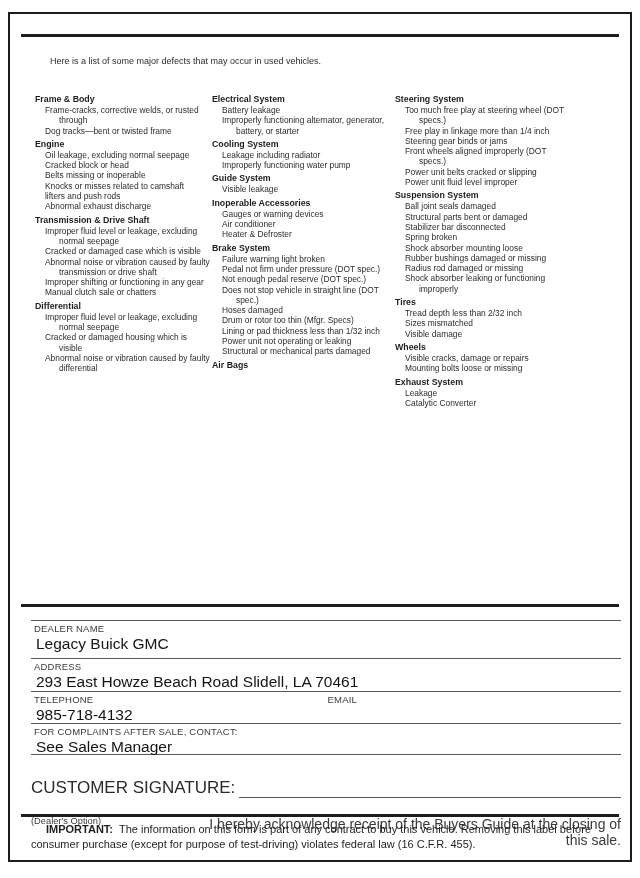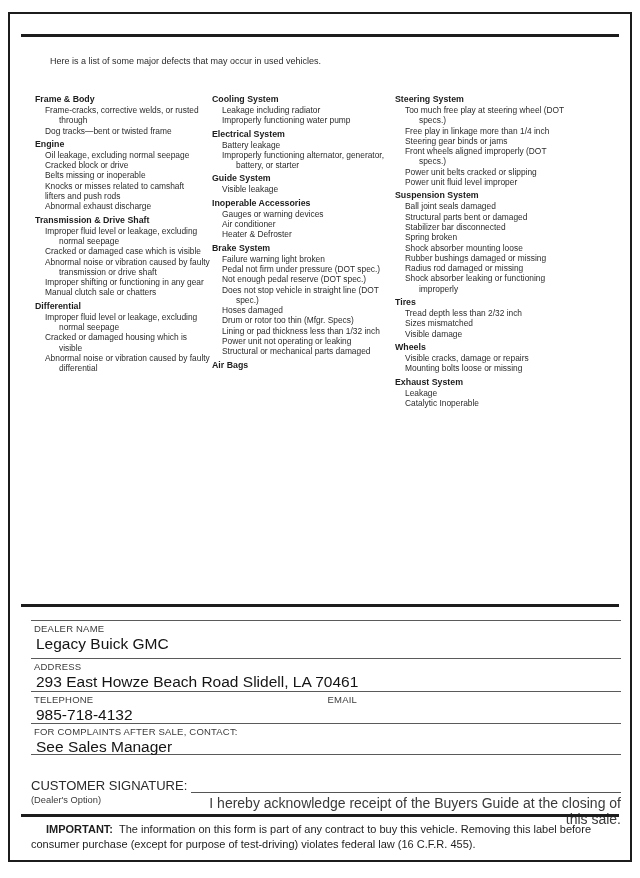--- a/index.html
+++ b/index.html
@@ -43,23 +43,23 @@
   .row-2 { height:33px; }
   .row-3 { height:32px; display:flex;justify-content:space-between; }
   .row-4 { height:32px; }
   .field-label { font-size:9.5px; color:#3a3a3a; letter-spacing:0.2px; }
   .field-value { font-size:15.5px; color:#141414; margin-top:1px; padding-left:2px; }
   .tel-cell { width:50%; }
   .email-cell { width:50%; }
 
   .signature { position:absolute; left:21px; top:764px; width:590px; }
   .sig-row { display:flex; align-items:flex-end; }
-  .sig-label { font-size:13px; color:#2a2a2a; white-space:nowrap; }
+  .sig-label { font-size:17px; color:#2a2a2a; white-space:nowrap; }
   .sig-line { flex:1; border-bottom:1.5px solid #555; margin-left:4px; height:13px; }
-  .sig-sub { display:flex; margin-top:2px; }
+  .sig-sub { display:flex; margin-top:18px; }
   .sig-option { font-size:9.3px; color:#3a3a3a; width:170px; }
   .sig-ack { flex:1; text-align:right; font-size:14px; color:#3a3a3a; }
 
   .important {
     position:absolute; left:21px; top:808px; right:14px;
     font-size:11px; line-height:15px; color:#1e1e1e;
   }
   .important b { font-weight:bold; margin-right:6px;padding-left:15px; }
 </style>
 </head>
@@ -74,21 +74,21 @@
   <div class="columns">
     <div class="col">
         <div class="section">
           <div class="sec-heading">Frame &amp; Body</div>
           <div class="item">Frame-cracks, corrective welds, or rusted through</div>
           <div class="item">Dog tracks—bent or twisted frame</div>
         </div>
         <div class="section">
           <div class="sec-heading">Engine</div>
           <div class="item">Oil leakage, excluding normal seepage</div>
-          <div class="item">Cracked block or drive</div>
+          <div class="item">Cracked block or head</div>
           <div class="item">Belts missing or inoperable</div>
           <div class="item">Knocks or misses related to camshaft</div>
           <div class="item">lifters and push rods</div>
           <div class="item">Abnormal exhaust discharge</div>
         </div>
         <div class="section">
           <div class="sec-heading">Transmission &amp; Drive Shaft</div>
           <div class="item">Improper fluid level or leakage, excluding normal seepage</div>
           <div class="item">Cracked or damaged case which is visible</div>
           <div class="item">Abnormal noise or vibration caused by faulty transmission or drive shaft</div>
@@ -97,28 +97,28 @@
         </div>
         <div class="section">
           <div class="sec-heading">Differential</div>
           <div class="item">Improper fluid level or leakage, excluding normal seepage</div>
           <div class="item">Cracked or damaged housing which is visible</div>
           <div class="item">Abnormal noise or vibration caused by faulty differential</div>
         </div>
       </div>
     <div class="col">
         <div class="section">
+          <div class="sec-heading">Electrical System</div>
+          <div class="item">Battery leakage</div>
+          <div class="item">Improperly functioning alternator, generator, battery, or starter</div>
+        </div>
+        <div class="section">
           <div class="sec-heading">Cooling System</div>
           <div class="item">Leakage including radiator</div>
           <div class="item">Improperly functioning water pump</div>
-        </div>
-        <div class="section">
-          <div class="sec-heading">Electrical System</div>
-          <div class="item">Battery leakage</div>
-          <div class="item">Improperly functioning alternator, generator, battery, or starter</div>
         </div>
         <div class="section">
           <div class="sec-heading">Guide System</div>
           <div class="item">Visible leakage</div>
         </div>
         <div class="section">
           <div class="sec-heading">Inoperable Accessories</div>
           <div class="item">Gauges or warning devices</div>
           <div class="item">Air conditioner</div>
           <div class="item">Heater &amp; Defroster</div>
@@ -167,21 +167,21 @@
           <div class="item">Visible damage</div>
         </div>
         <div class="section">
           <div class="sec-heading">Wheels</div>
           <div class="item">Visible cracks, damage or repairs</div>
           <div class="item">Mounting bolts loose or missing</div>
         </div>
         <div class="section">
           <div class="sec-heading">Exhaust System</div>
           <div class="item">Leakage</div>
-          <div class="item">Catalytic Inoperable</div>
+          <div class="item">Catalytic Converter</div>
         </div>
       </div>
   </div>
 
   <div class="rule-thick rule-form"></div>
 
   <div class="form-fields">
     <div class="field-row row-1">
       <div class="field-label">DEALER NAME</div>
       <div class="field-value">Legacy Buick GMC</div>

